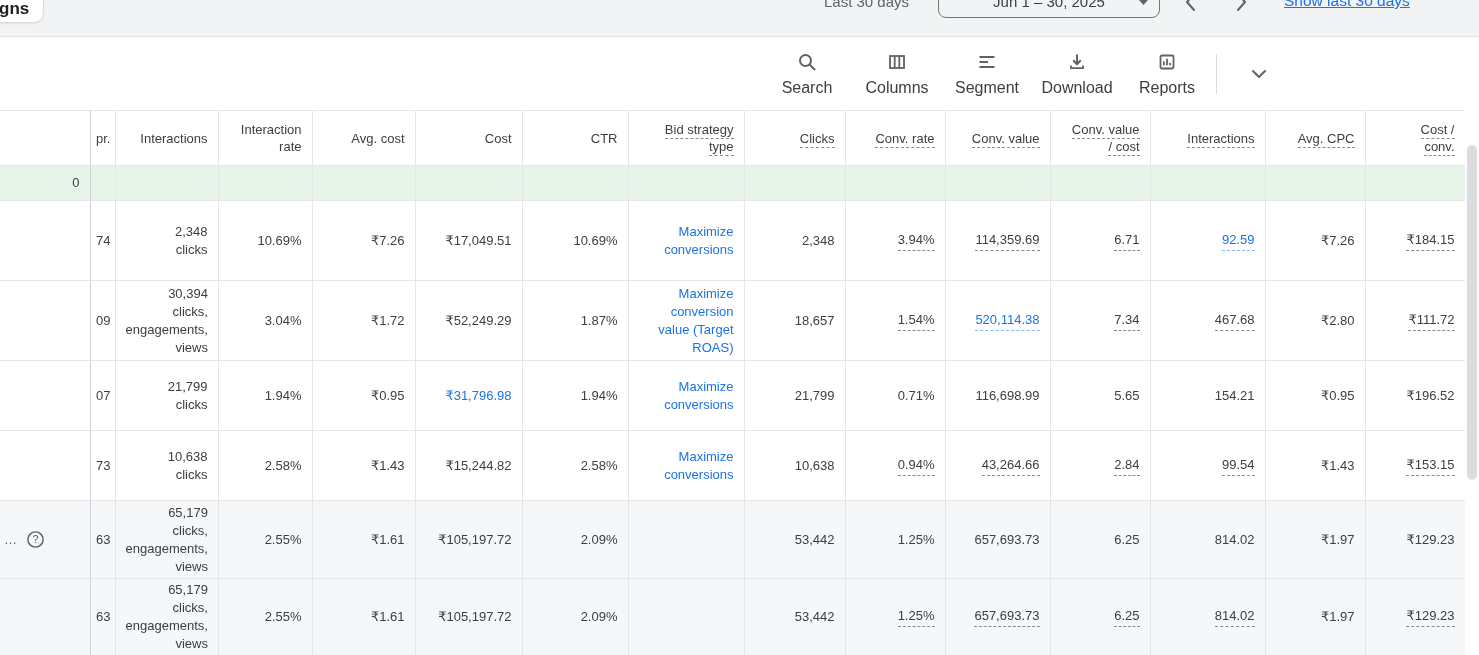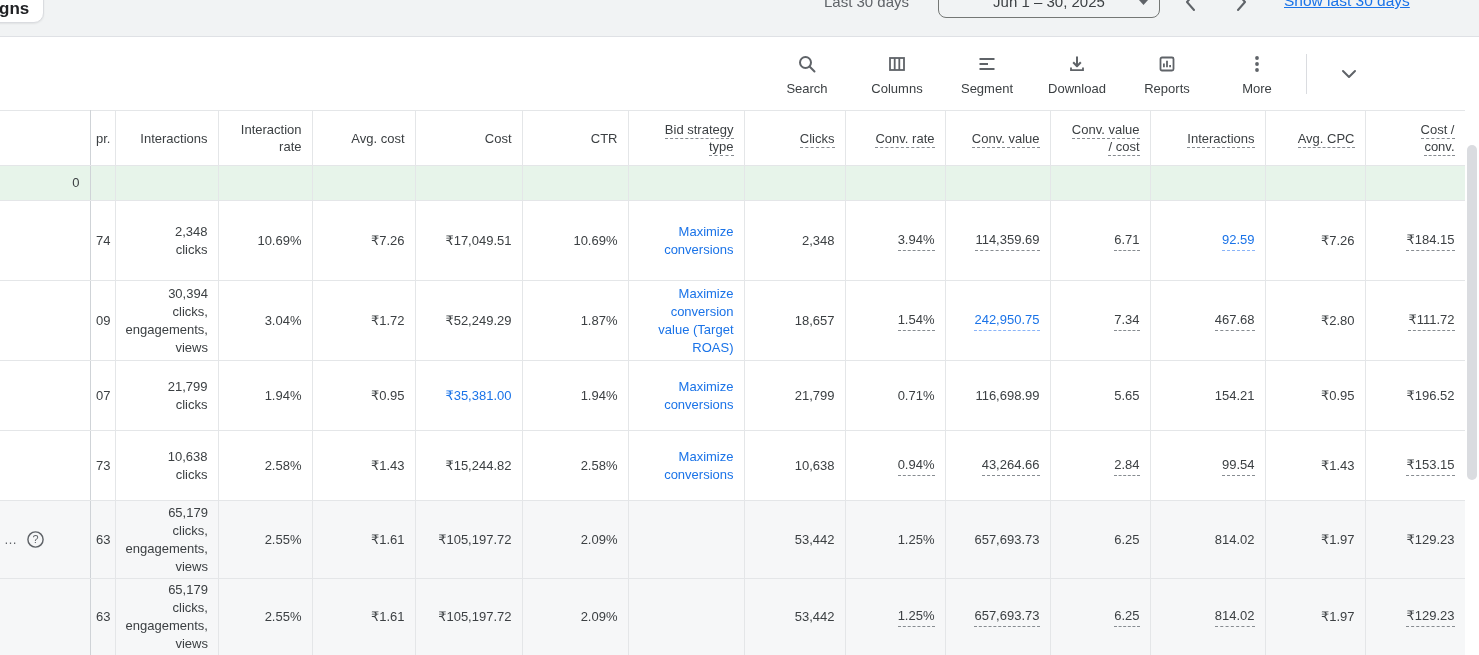--- a/index.html
+++ b/index.html
@@ -28,21 +28,21 @@
     color:#1a73e8; text-decoration:underline; cursor:pointer; }
   
   .card { position:absolute; top:37px; left:0; width:1465px; height:618px;
     background:#fff; border-radius:0 8px 0 0; }
   
   .toolbar { position:absolute; top:37px; left:762px; width:717px; height:73px;
     display:flex; align-items:center; }
   .tool { width:90px; display:flex; flex-direction:column; align-items:center;
     gap:7px; cursor:pointer; padding-top:2px; }
   .tool svg { display:block; }
-  .tool .tlabel { font-size:13px; color:#3c4043; }
+  .tool .tlabel { font-size:16px; color:#3c4043; }
   .tb-divider { width:1px; height:40px; background:#dadce0; margin:0 4px; }
   .tb-collapse { width:76px; display:flex; align-items:center; justify-content:center; cursor:pointer; }
   
   table.grid { position:absolute; top:110px; left:0; width:1465px;
     border-collapse:collapse; table-layout:fixed; }
   .grid th, .grid td { border:1px solid #e4e6e8; padding:0 10px;
     vertical-align:middle; text-align:right; font-size:13px; line-height:18px;
     color:#3c4043; overflow:hidden; }
   .grid tr > *:first-child { border-left:none; }
   .grid th { font-weight:400; background:#fff; }
@@ -127,28 +127,20 @@
     <span class="tlabel">Download</span>
   </div>
   <div class="tool">
     <svg width="20" height="20" viewBox="0 0 20 20">
         <rect x="3.5" y="3.5" width="13" height="13" rx="1.5" fill="none" stroke="#5f6368" stroke-width="1.8"></rect>
         <line x1="6.9" y1="13.2" x2="6.9" y2="9.6" stroke="#5f6368" stroke-width="1.8"></line>
         <line x1="10" y1="13.2" x2="10" y2="6.8" stroke="#5f6368" stroke-width="1.8"></line>
         <line x1="13.1" y1="13.2" x2="13.1" y2="11" stroke="#5f6368" stroke-width="1.8"></line>
       </svg>
     <span class="tlabel">Reports</span>
-  </div>
-  <div class="tool">
-    <svg width="20" height="20" viewBox="0 0 20 20">
-        <circle cx="10" cy="4" r="1.9" fill="#5f6368"></circle>
-        <circle cx="10" cy="10" r="1.9" fill="#5f6368"></circle>
-        <circle cx="10" cy="16" r="1.9" fill="#5f6368"></circle>
-      </svg>
-    <span class="tlabel">More</span>
   </div>
   <div class="tb-divider"></div>
   <div class="tb-collapse">
     <svg width="26" height="26" viewBox="0 0 26 26">
         <polyline points="7,10 13,16 19,10" fill="none" stroke="#5f6368" stroke-width="2" stroke-linecap="round" stroke-linejoin="round"></polyline>
       </svg>
   </div>
 </div>
 
 <table class="grid">
@@ -263,34 +255,34 @@
 clicks,
 engagements,
 views</span></td>
         <td class="c-interaction_rate"><span class="val">3.04%</span></td>
         <td class="c-avg_cost"><span class="val">₹1.72</span></td>
         <td class="c-cost"><span class="val">₹52,249.29</span></td>
         <td class="c-ctr"><span class="val">1.87%</span></td>
         <td class="c-bid_strategy_type al"><span class="val blue">Maximize conversion value (Target ROAS)</span></td>
         <td class="c-clicks"><span class="val">18,657</span></td>
         <td class="c-conv_rate"><span class="val u">1.54%</span></td>
-        <td class="c-conv_value"><span class="val blue u">242,950.75</span></td>
+        <td class="c-conv_value"><span class="val blue u">520,114.38</span></td>
         <td class="c-conv_value_per_cost"><span class="val u">7.34</span></td>
         <td class="c-conversions"><span class="val u">467.68</span></td>
         <td class="c-avg_cpc"><span class="val">₹2.80</span></td>
         <td class="c-cost_per_conv"><span class="val u">₹111.72</span></td>
       </tr>
       <tr class="white" style="height: 70px; padding-left: 45px;">
         <td class="c-frozen al"></td>
         <td class="c-impr"><span class="val">07</span></td>
         <td class="c-interactions"><span class="val">21,799
 clicks</span></td>
         <td class="c-interaction_rate"><span class="val">1.94%</span></td>
         <td class="c-avg_cost"><span class="val">₹0.95</span></td>
-        <td class="c-cost"><span class="val blue">₹35,381.00</span></td>
+        <td class="c-cost"><span class="val blue">₹31,796.98</span></td>
         <td class="c-ctr"><span class="val">1.94%</span></td>
         <td class="c-bid_strategy_type al"><span class="val blue">Maximize conversions</span></td>
         <td class="c-clicks"><span class="val">21,799</span></td>
         <td class="c-conv_rate"><span class="val">0.71%</span></td>
         <td class="c-conv_value"><span class="val">116,698.99</span></td>
         <td class="c-conv_value_per_cost"><span class="val">5.65</span></td>
         <td class="c-conversions"><span class="val">154.21</span></td>
         <td class="c-avg_cpc"><span class="val">₹0.95</span></td>
         <td class="c-cost_per_conv"><span class="val">₹196.52</span></td>
       </tr>

